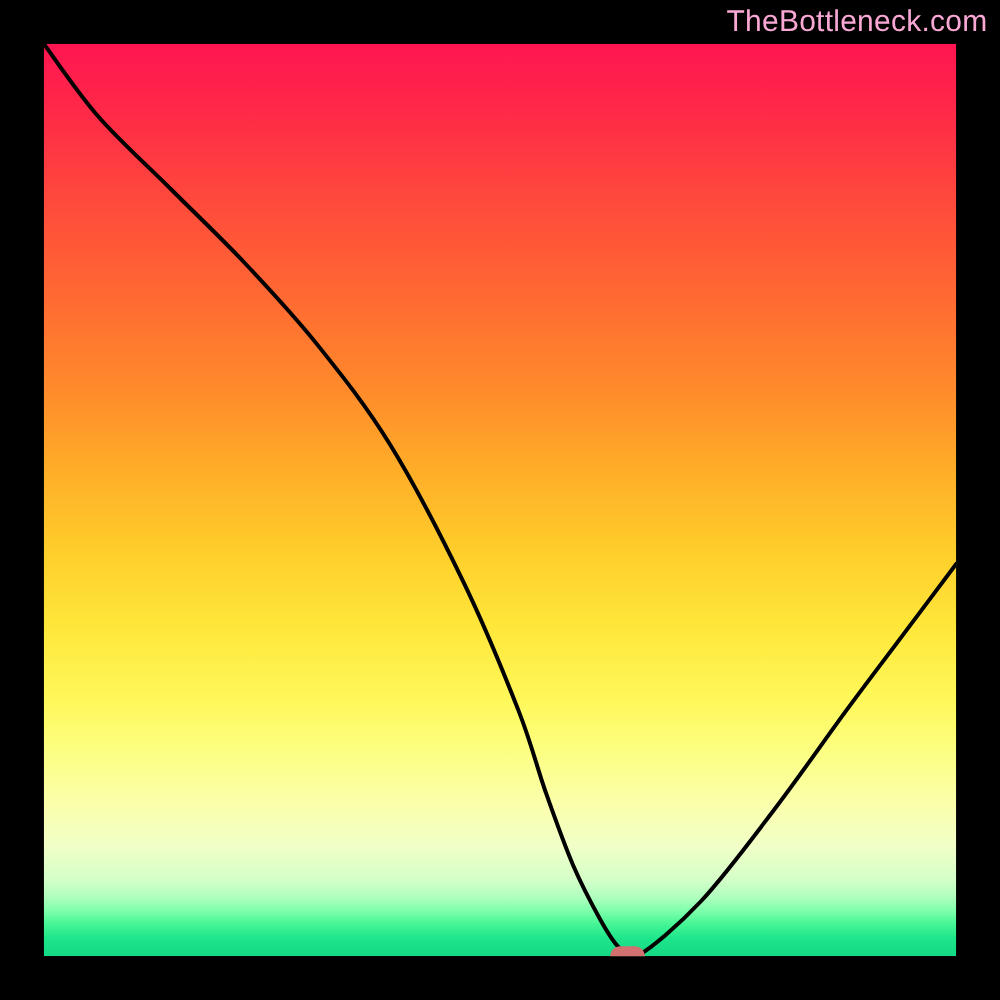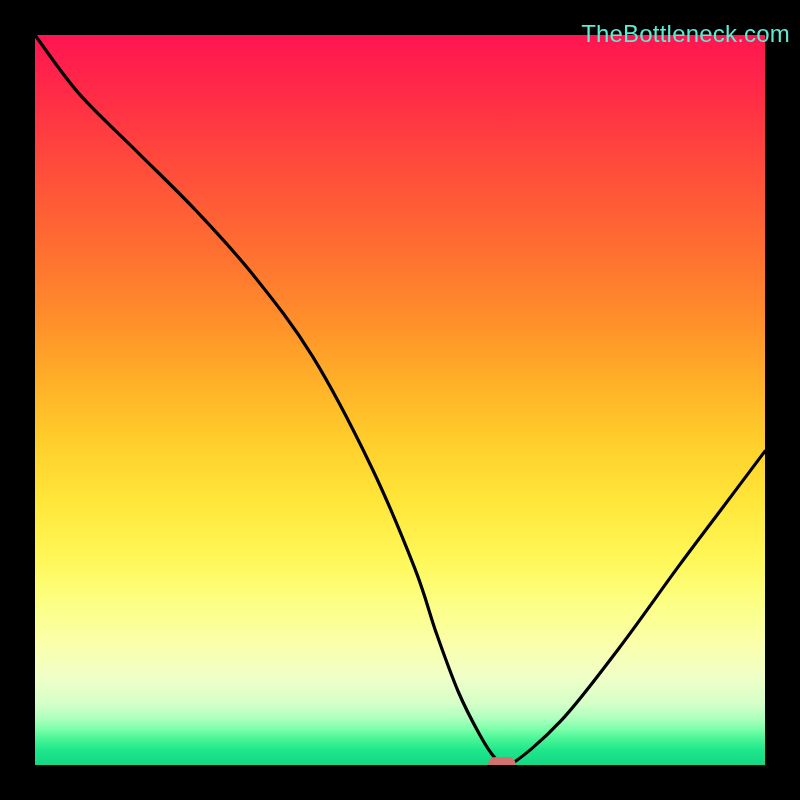--- a/index.html
+++ b/index.html
@@ -11,26 +11,26 @@
     overflow: hidden;
   }
   .frame {
     position: relative;
     width: 800px;
     height: 800px;
     background: #000;
   }
   .watermark {
     position: absolute;
-    top: 20px;
+    top: 4px;
     right: 10px;
     font-family: Arial, Helvetica, sans-serif;
     font-size: 24px;
     font-weight: 500;
-    color: #5eead4;
+    color: #f9a8d4;
     letter-spacing: 0.2px;
     z-index: 5;
   }
   .plot {
     position: absolute;
     left: 35px;
     top: 35px;
     width: 730px;
     height: 730px;
     overflow: hidden;

